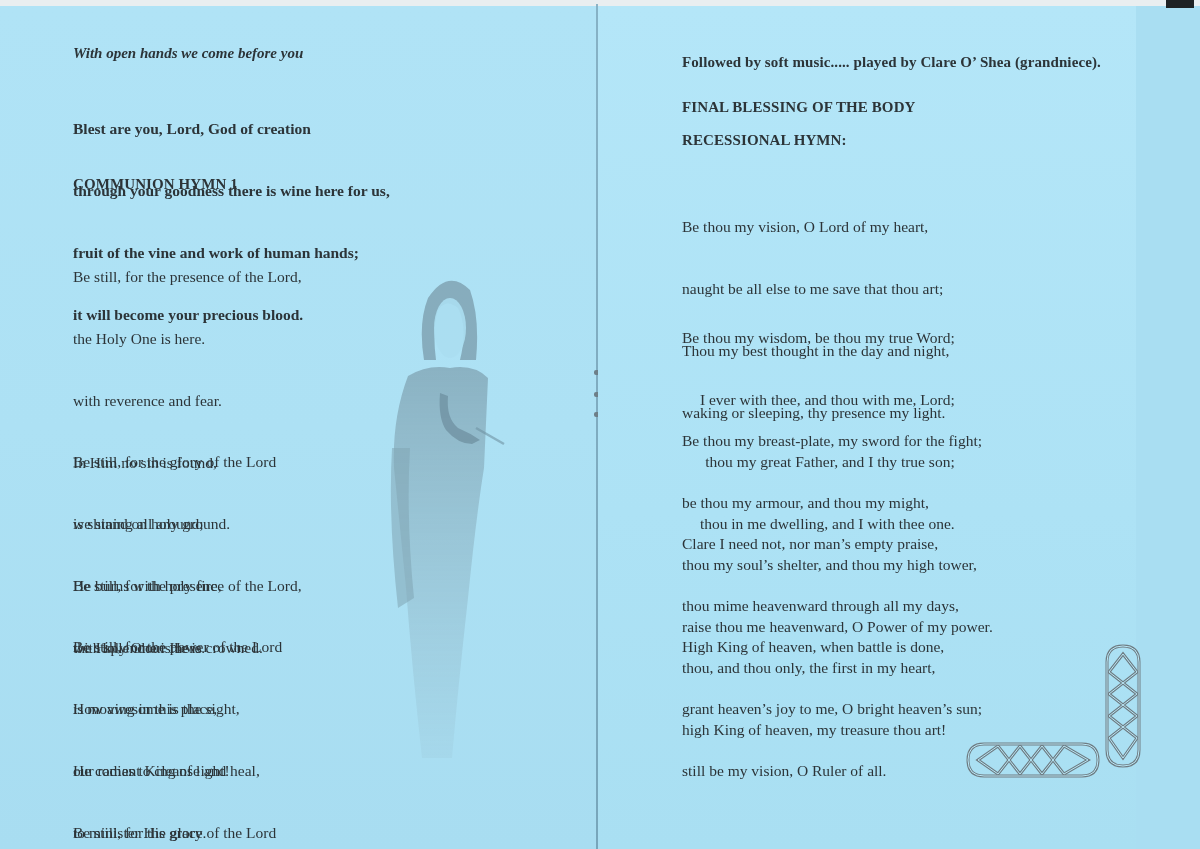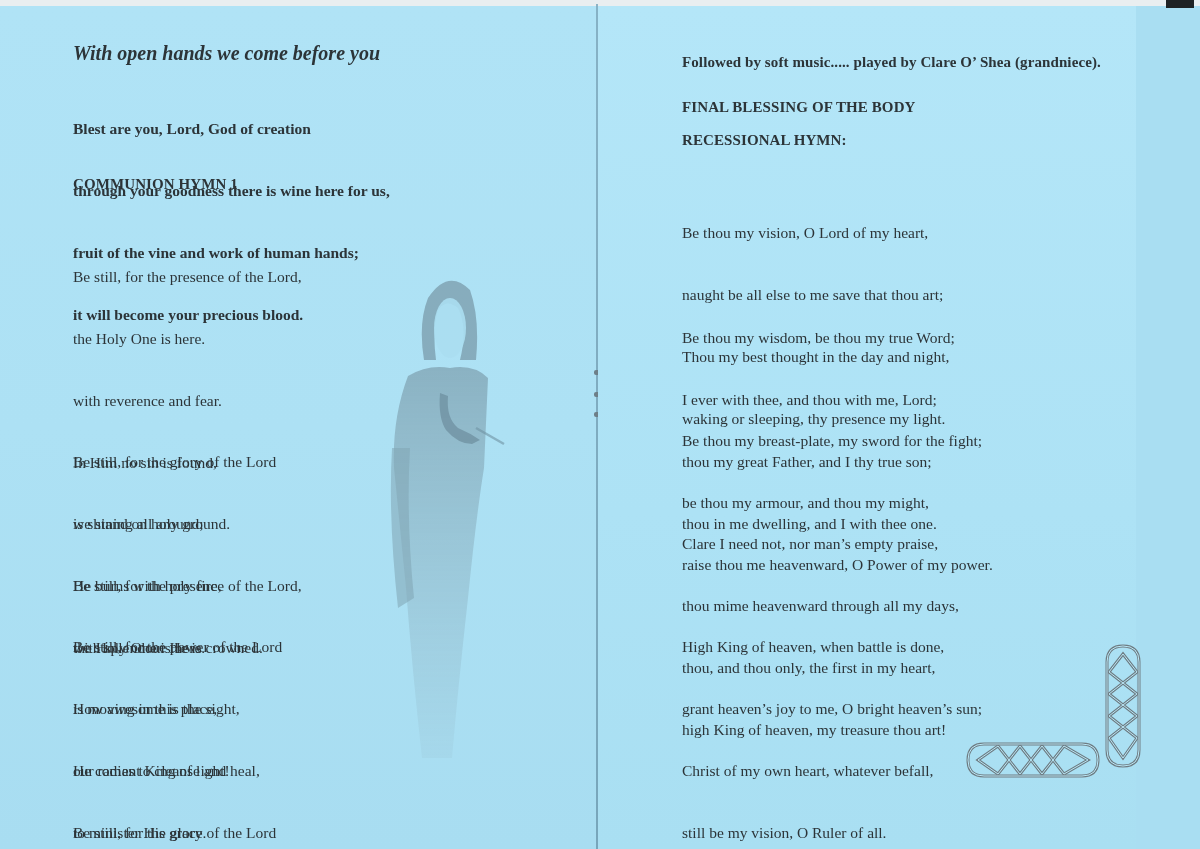--- a/index.html
+++ b/index.html
@@ -17,21 +17,21 @@
   .page-right { left:598px; width:538px; background:linear-gradient(180deg,#b4e6f8 0%,#ade2f5 60%,#a9dff2 100%); }
   .topstrip { position:absolute; left:0; top:0; width:1200px; height:6px; background:#e9eef0; }
   .topstrip .dark { position:absolute; right:6px; top:0; width:28px; height:8px; background:#1f2224; }
   .fold {
     position:absolute; left:596px; top:4px; width:2px; height:845px;
     background:linear-gradient(180deg,#7fa9bd,#6f9cb1);
     opacity:.85;
   }
   .staple { position:absolute; left:594px; width:6px; height:5px; background:#6d7f88; border-radius:2px; }
   .text-block { position:absolute; font-size:15.5px; line-height:20.6px; white-space:pre; }
-  .heading-italic { font-style:italic; font-weight:bold; font-size:20px; }
+  .heading-italic { font-style:italic; font-weight:bold; font-size:15px; }
   .heading { font-weight:bold; font-size:15px; letter-spacing:.1px; }
   .figure { position:absolute; left:388px; top:262px; width:130px; height:490px; opacity:.55; }
   .knot { position:absolute; }
 </style>
 </head>
 <body>
 
 <div class="topstrip">
     <div class="dark"></div>
   </div>
@@ -104,47 +104,47 @@
 <div class="fold"></div>
 <div class="staple" style="top:370px;"></div>
 <div class="staple" style="top:392px;"></div>
 <div class="staple" style="top:412px;"></div>
 
 <div class="page page-right">
   <div class="text-block heading" style="left:84px;top:46px;">Followed by soft music..... played by Clare O’ Shea (grandniece).</div>
   <div class="text-block heading" style="left:84px;top:91px;">FINAL BLESSING OF THE BODY</div>
   <div class="text-block heading" style="left:84px;top:124px;">RECESSIONAL HYMN:</div>
 
-  <div class="text-block" style="left:84px;top:176px;">
+  <div class="text-block" style="left:84px;top:170px;">
     <div>Be thou my vision, O Lord of my heart,</div>
     <div>naught be all else to me save that thou art;</div>
     <div>Thou my best thought in the day and night,</div>
     <div>waking or sleeping, thy presence my light.</div>
   </div>
-  <div class="text-block" style="left:84px;top:281px;">
+  <div class="text-block" style="left:84px;top:281px;text-align:right;">
     <div>Be thou my wisdom, be thou my true Word;</div>
     <div>I ever with thee, and thou with me, Lord;</div>
     <div>thou my great Father, and I thy true son;</div>
     <div>thou in me dwelling, and I with thee one.</div>
   </div>
   <div class="text-block" style="left:84px;top:384px;">
     <div>Be thou my breast-plate, my sword for the fight;</div>
     <div>be thou my armour, and thou my might,</div>
+    <div>thou my soul’s shelter, and thou my high tower,</div>
     <div>raise thou me heavenward, O Power of my power.</div>
   </div>
   <div class="text-block" style="left:84px;top:487px;">
     <div>Clare I need not, nor man’s empty praise,</div>
     <div>thou mime heavenward through all my days,</div>
     <div>thou, and thou only, the first in my heart,</div>
     <div>high King of heaven, my treasure thou art!</div>
   </div>
   <div class="text-block" style="left:84px;top:590px;">
     <div>High King of heaven, when battle is done,</div>
     <div>grant heaven’s joy to me, O bright heaven’s sun;</div>
-    <div>Christ of my own heart, whatever befall,</div>
     <div>still be my vision, O Ruler of all.</div>
   </div>
 
   <svg class="knot" style="left:505px;top:636px;" width="40" height="128" viewBox="0 0 40 128">
     <g fill="none" stroke="#6e7c83" stroke-width="3">
       <path d="M20 4 Q36 4 36 20 L36 108 Q36 124 20 124 Q4 124 4 108 L4 20 Q4 4 20 4Z"></path>
       <path d="M20 12 L34 30 L6 52 L34 74 L6 96 L20 116 L34 96 L6 74 L34 52 L6 30Z"></path>
     </g>
     <g fill="none" stroke="#b9e6f5" stroke-width="1">
       <path d="M20 4 Q36 4 36 20 L36 108 Q36 124 20 124 Q4 124 4 108 L4 20 Q4 4 20 4Z"></path>

